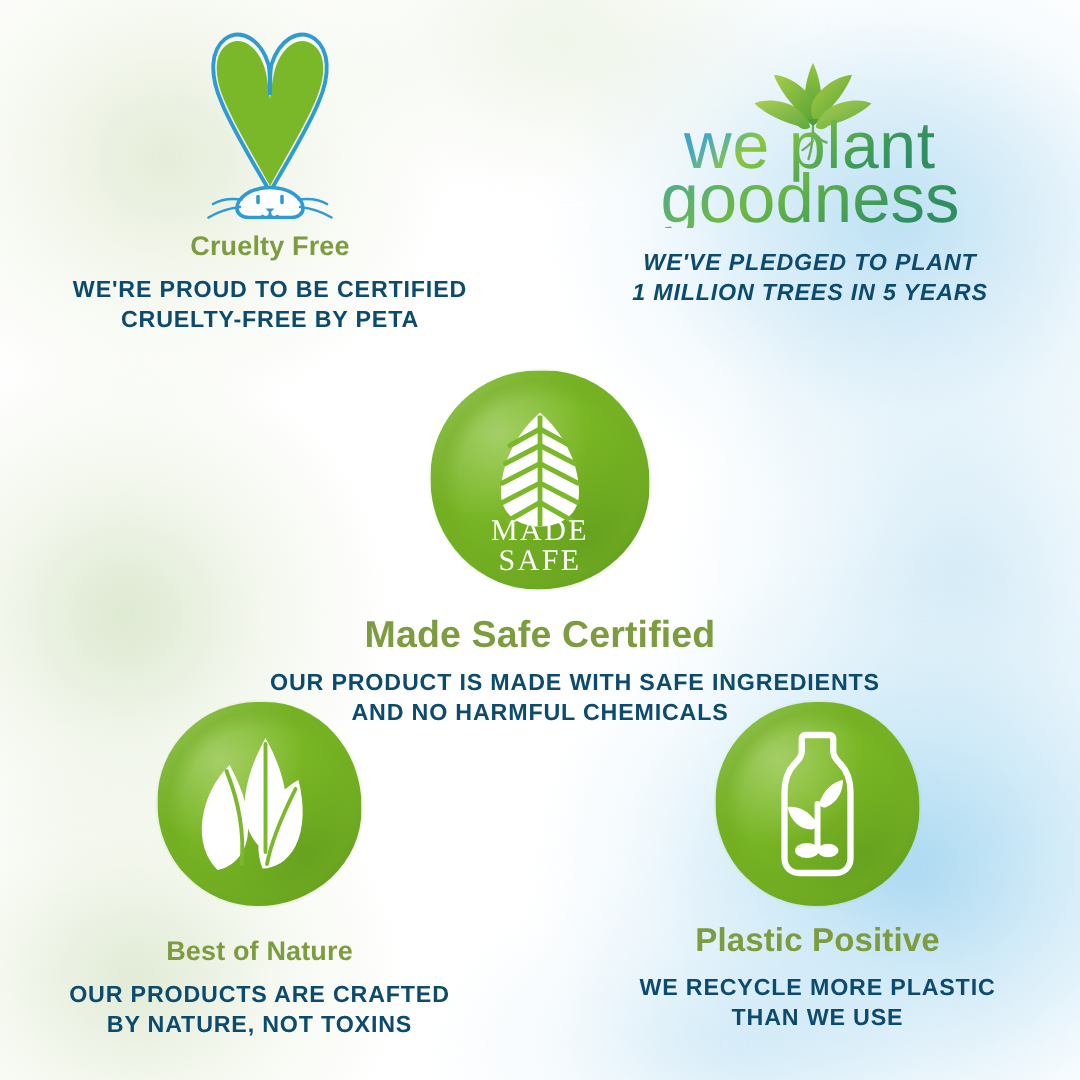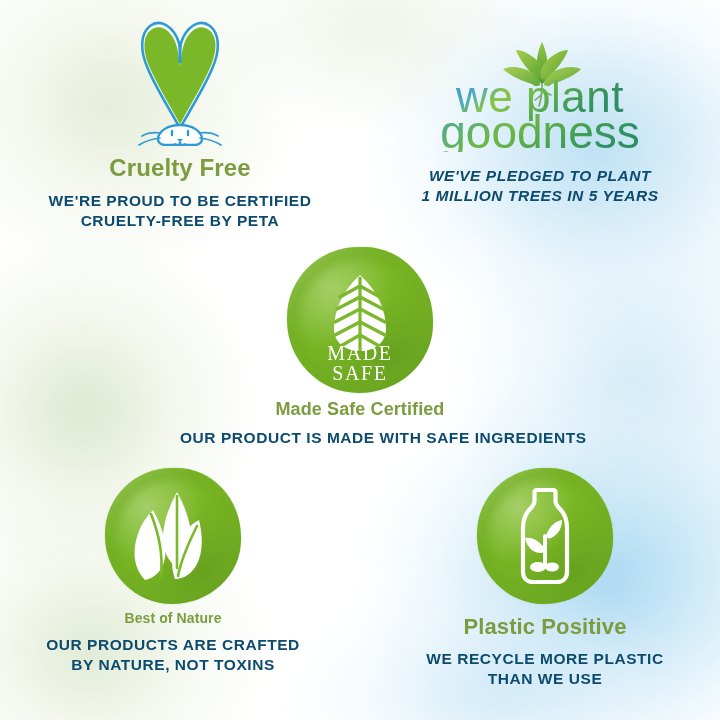--- a/index.html
+++ b/index.html
@@ -83,32 +83,32 @@
     white-space:nowrap;
   }
   .desc{
     color:#0c4a6e;font-weight:700;letter-spacing:.55px;
     line-height:1.32;text-transform:uppercase;
   }
   .desc div{white-space:nowrap;}
 
   
   #card-cruelty{left:10px;top:12px;width:340px;}
-  #card-cruelty .title{font-size:24px;margin-top:8px;}
+  #card-cruelty .title{font-size:18px;margin-top:8px;}
   #card-cruelty .desc{font-size:15.5px;margin-top:9px;}
 
   #card-plant{left:370px;top:36px;width:340px;}
   #card-plant .desc{font-size:15.5px;margin-top:14px;font-style:italic;}
 
   #card-madesafe{left:180px;top:247px;width:360px;}
-  #card-madesafe .title{font-size:18px;margin-top:6px;}
+  #card-madesafe .title{font-size:25px;margin-top:16px;}
   #card-madesafe .desc{font-size:15.5px;margin-top:8px;}
 
   #card-nature{left:0px;top:468px;width:346px;}
-  #card-nature .title{font-size:14px;margin-top:6px;}
+  #card-nature .title{font-size:18px;margin-top:20px;}
   #card-nature .desc{font-size:15.5px;margin-top:9px;}
 
   #card-plastic{left:372px;top:468px;width:346px;}
   #card-plastic .title{font-size:22px;margin-top:10px;}
   #card-plastic .desc{font-size:15.5px;margin-top:9px;}
 
   .badge-wrap{display:flex;justify-content:center;align-items:center;}
 
   
   .blob{position:relative;display:inline-block;}
@@ -254,20 +254,21 @@
             <line x1="0" y1="0" x2="0" y2="74" stroke="#7cb82c" stroke-width="3.2"></line>
           </g>
           <text x="73" y="113" text-anchor="middle" fill="#ffffff" font-family="'Liberation Serif', serif" font-size="20" letter-spacing="1.6">MADE</text>
           <text x="73" y="133" text-anchor="middle" fill="#ffffff" font-family="'Liberation Serif', serif" font-size="20" letter-spacing="1.6">SAFE</text>
         </svg>
       </div>
     </div>
     <div class="title">Made Safe Certified</div>
     <div class="desc">
       <div>OUR PRODUCT IS MADE WITH SAFE INGREDIENTS</div>
+      <div>AND NO HARMFUL CHEMICALS</div>
     </div>
   </div>
 
   <div class="card" id="card-nature">
     <div class="badge-wrap">
       <div class="blob" style="width:136px;height:136px;">
         <div class="blobbg"></div>
         <svg width="136" height="136" viewBox="0 0 136 136">
           <g fill="#ffffff">
 

